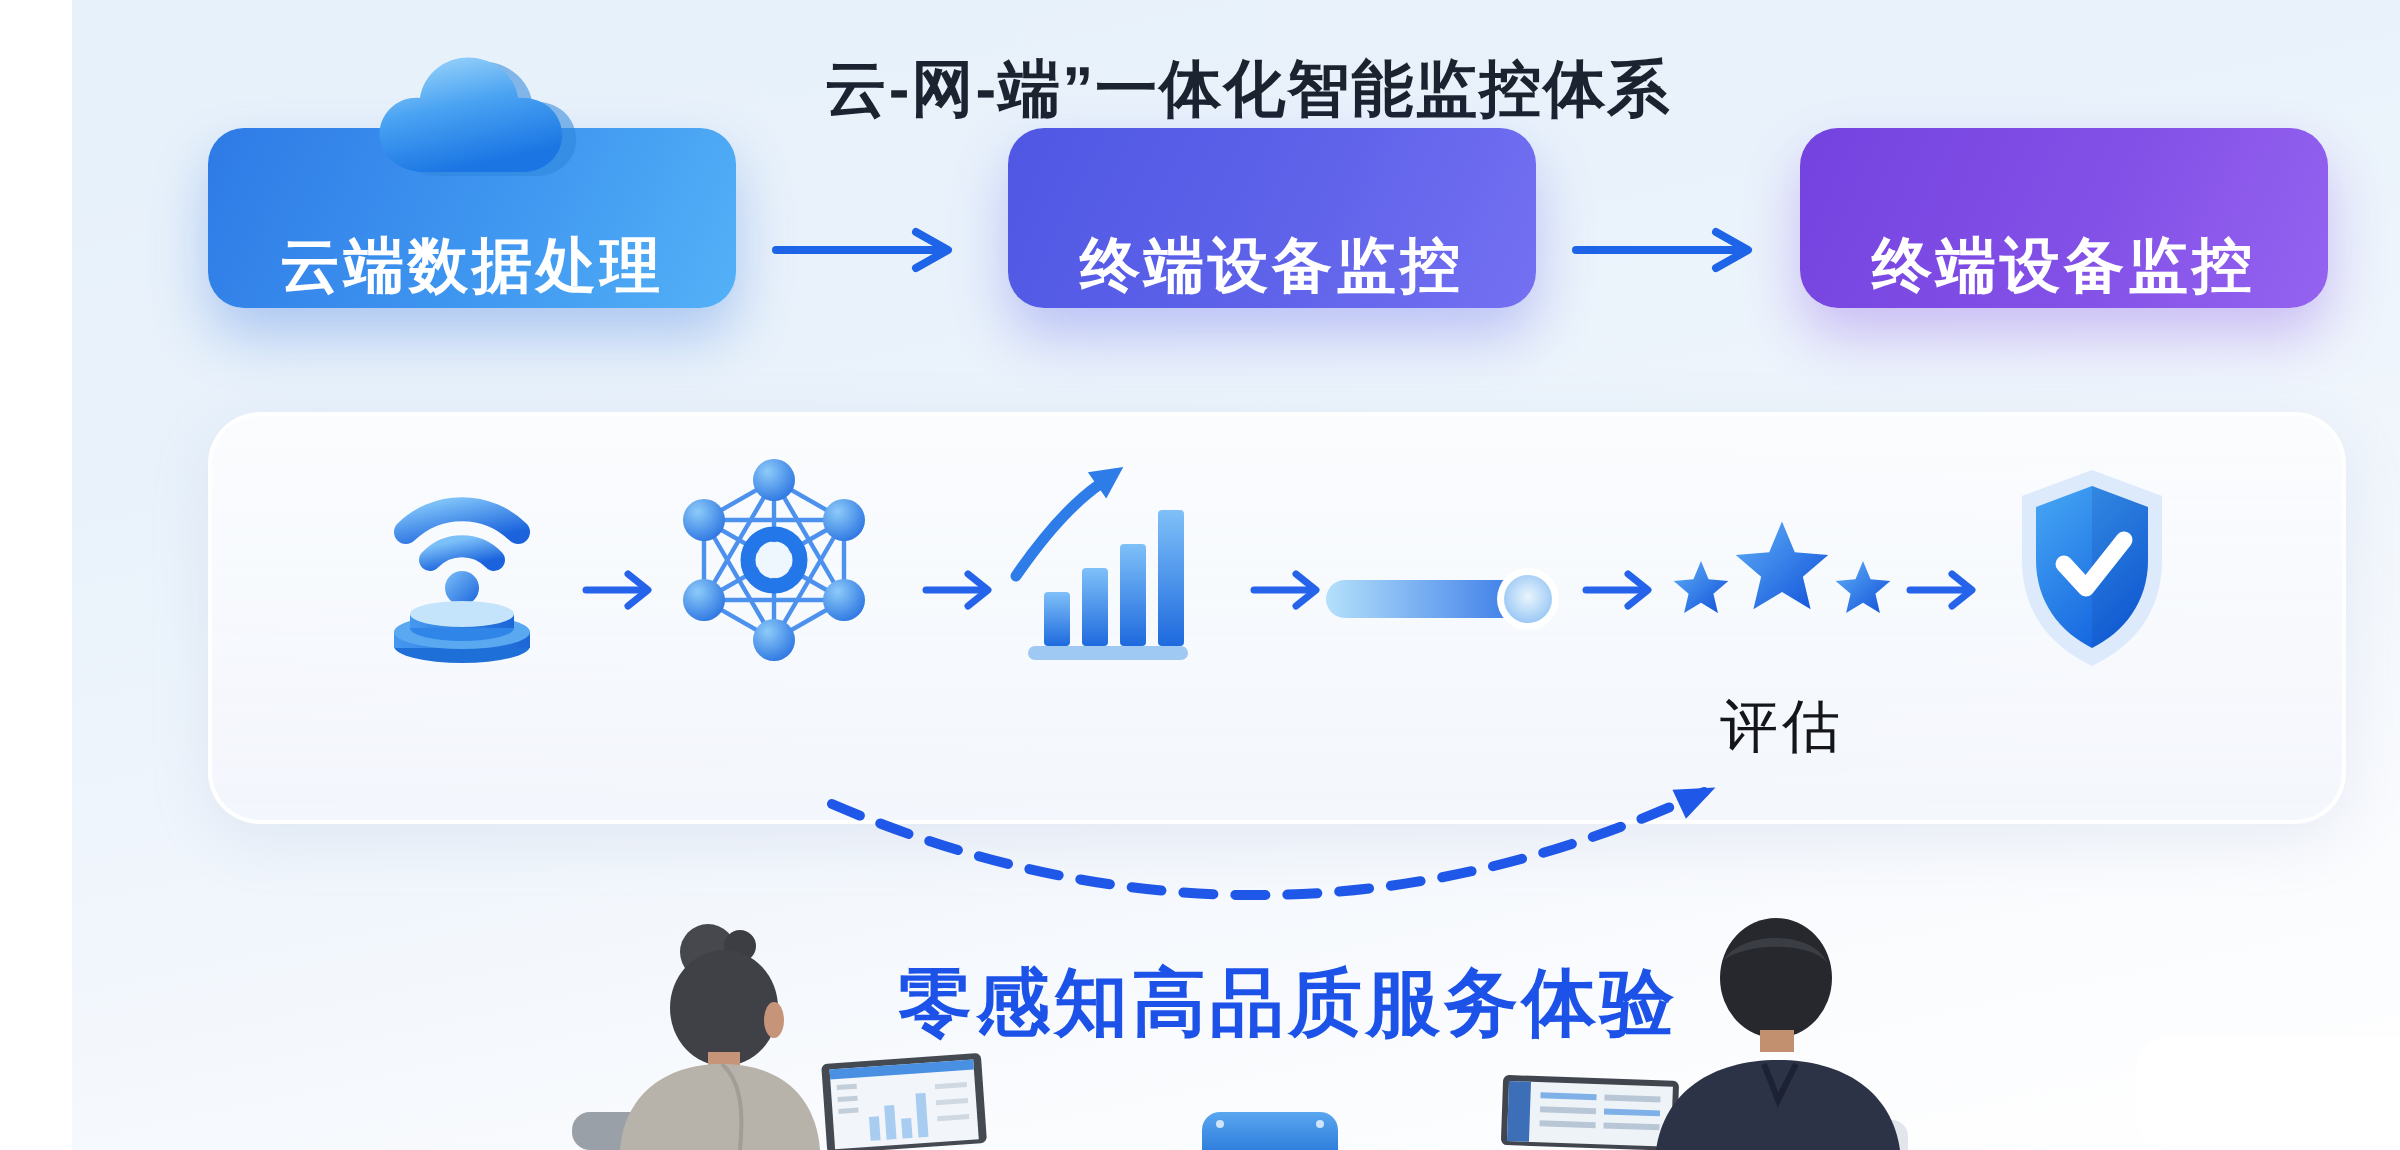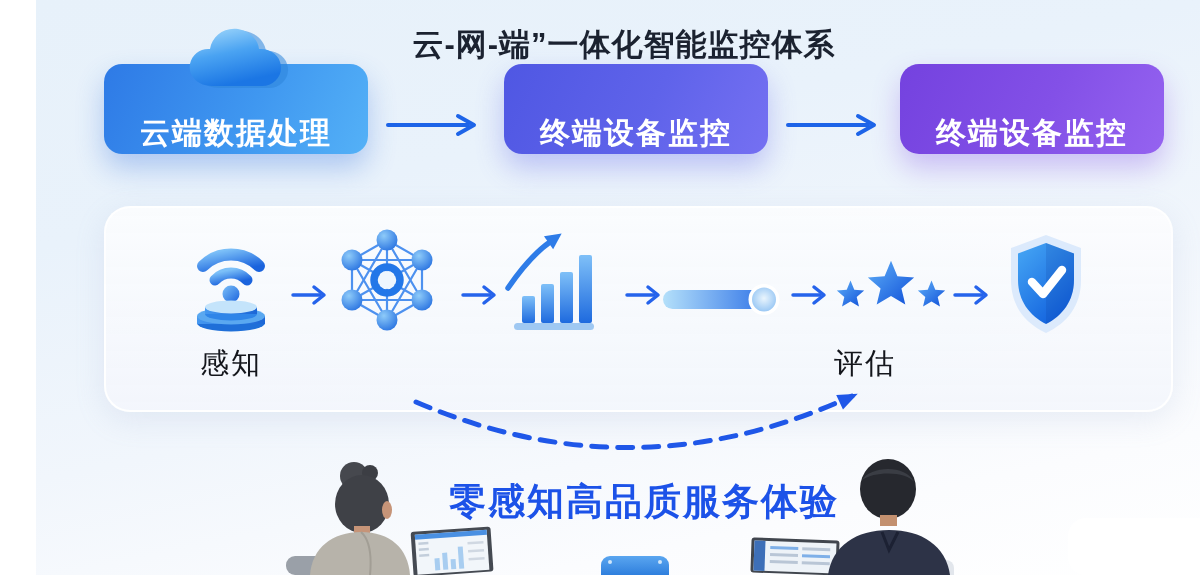--- a/index.html
+++ b/index.html
@@ -125,21 +125,20 @@
       <path d="M39 50 A22 22 0 0 1 71 50" stroke="url(#wg)" stroke-width="11" stroke-linecap="round" fill="none"></path>
       <circle cx="55" cy="64" r="8.5" fill="url(#wg)"></circle>
       <ellipse cx="55" cy="93" rx="34" ry="8.5" fill="#1f6fd8"></ellipse>
       <rect x="21" y="86" width="68" height="8" fill="url(#pod)"></rect>
       <ellipse cx="55" cy="86" rx="34" ry="8.5" fill="#5aa8f0"></ellipse>
       <ellipse cx="55" cy="84" rx="26" ry="6.5" fill="#2f85e8"></ellipse>
       <rect x="29" y="77" width="52" height="7" fill="url(#pod)"></rect>
       <ellipse cx="55" cy="77" rx="26" ry="6.5" fill="#c4e4fb"></ellipse>
     </svg>
   </div>
-  <div class="flabel" style="left:135px;">感知</div>
 
   <div class="farrow" style="left:254px;">
     <svg viewBox="0 0 42 26" width="42" height="26">
         <path d="M3 13 H30" stroke="#2563eb" stroke-width="3.5" stroke-linecap="round" fill="none"></path>
         <path d="M24 5 L34 13 L24 21" stroke="#2563eb" stroke-width="3.5" stroke-linecap="round" stroke-linejoin="round" fill="none"></path>
       </svg>
   </div>
 
   <div class="ficon" style="left:302px;top:228px;width:98px;height:104px;">
     <svg viewBox="0 0 98 104" width="98" height="104">
@@ -231,21 +230,21 @@
         <linearGradient id="st" x1="0" y1="0" x2="1" y2="1">
           <stop offset="0" stop-color="#5fb0f8"></stop>
             <stop offset="1" stop-color="#0f4fd8"></stop>
         </linearGradient>
       </defs>
       <polygon points="70,3 77.1,20.2 95.7,21.7 81.6,33.8 85.9,51.8 70,42.2 54.1,51.8 58.4,33.8 44.3,21.7 62.9,20.2" fill="url(#st)"></polygon>
       <polygon points="25,25 29.2,35.2 40.2,36.1 31.9,43.2 34.4,53.9 25,48.2 15.6,53.9 18.1,43.2 9.8,36.1 20.8,35.2" fill="url(#st)"></polygon>
       <polygon points="115,25 119.2,35.2 130.2,36.1 121.9,43.2 124.4,53.9 115,48.2 105.6,53.9 108.1,43.2 99.8,36.1 110.8,35.2" fill="url(#st)"></polygon>
     </svg>
   </div>
-  <div class="flabel" style="left:769px;">评估</div>
+  <div class="flabel" style="left:795px;">评估</div>
 
   <div class="farrow" style="left:916px;">
     <svg viewBox="0 0 42 26" width="42" height="26">
         <path d="M3 13 H30" stroke="#2563eb" stroke-width="3.5" stroke-linecap="round" fill="none"></path>
         <path d="M24 5 L34 13 L24 21" stroke="#2563eb" stroke-width="3.5" stroke-linecap="round" stroke-linejoin="round" fill="none"></path>
       </svg>
   </div>
 
   <div class="ficon" style="left:969px;top:233px;width:82px;height:104px;">
     <svg viewBox="0 0 82 104" width="82" height="104">

